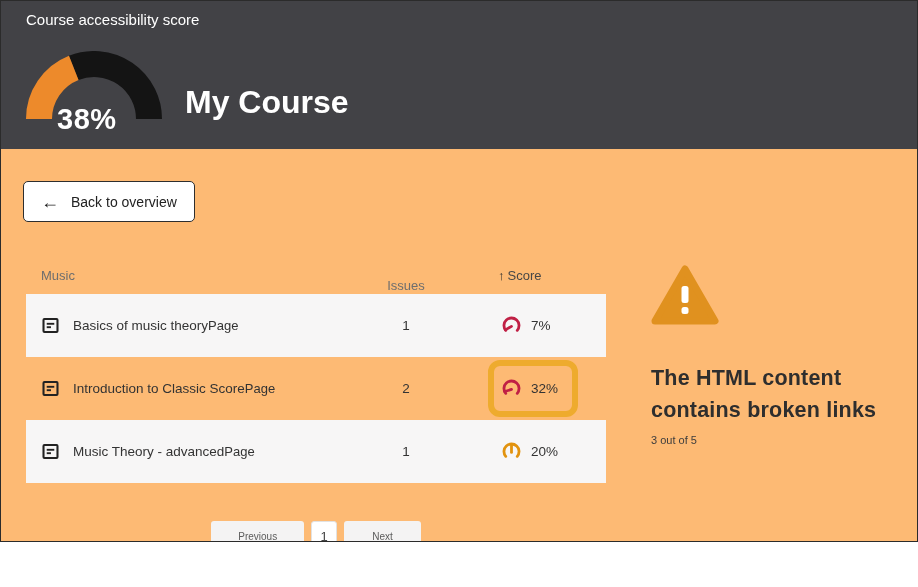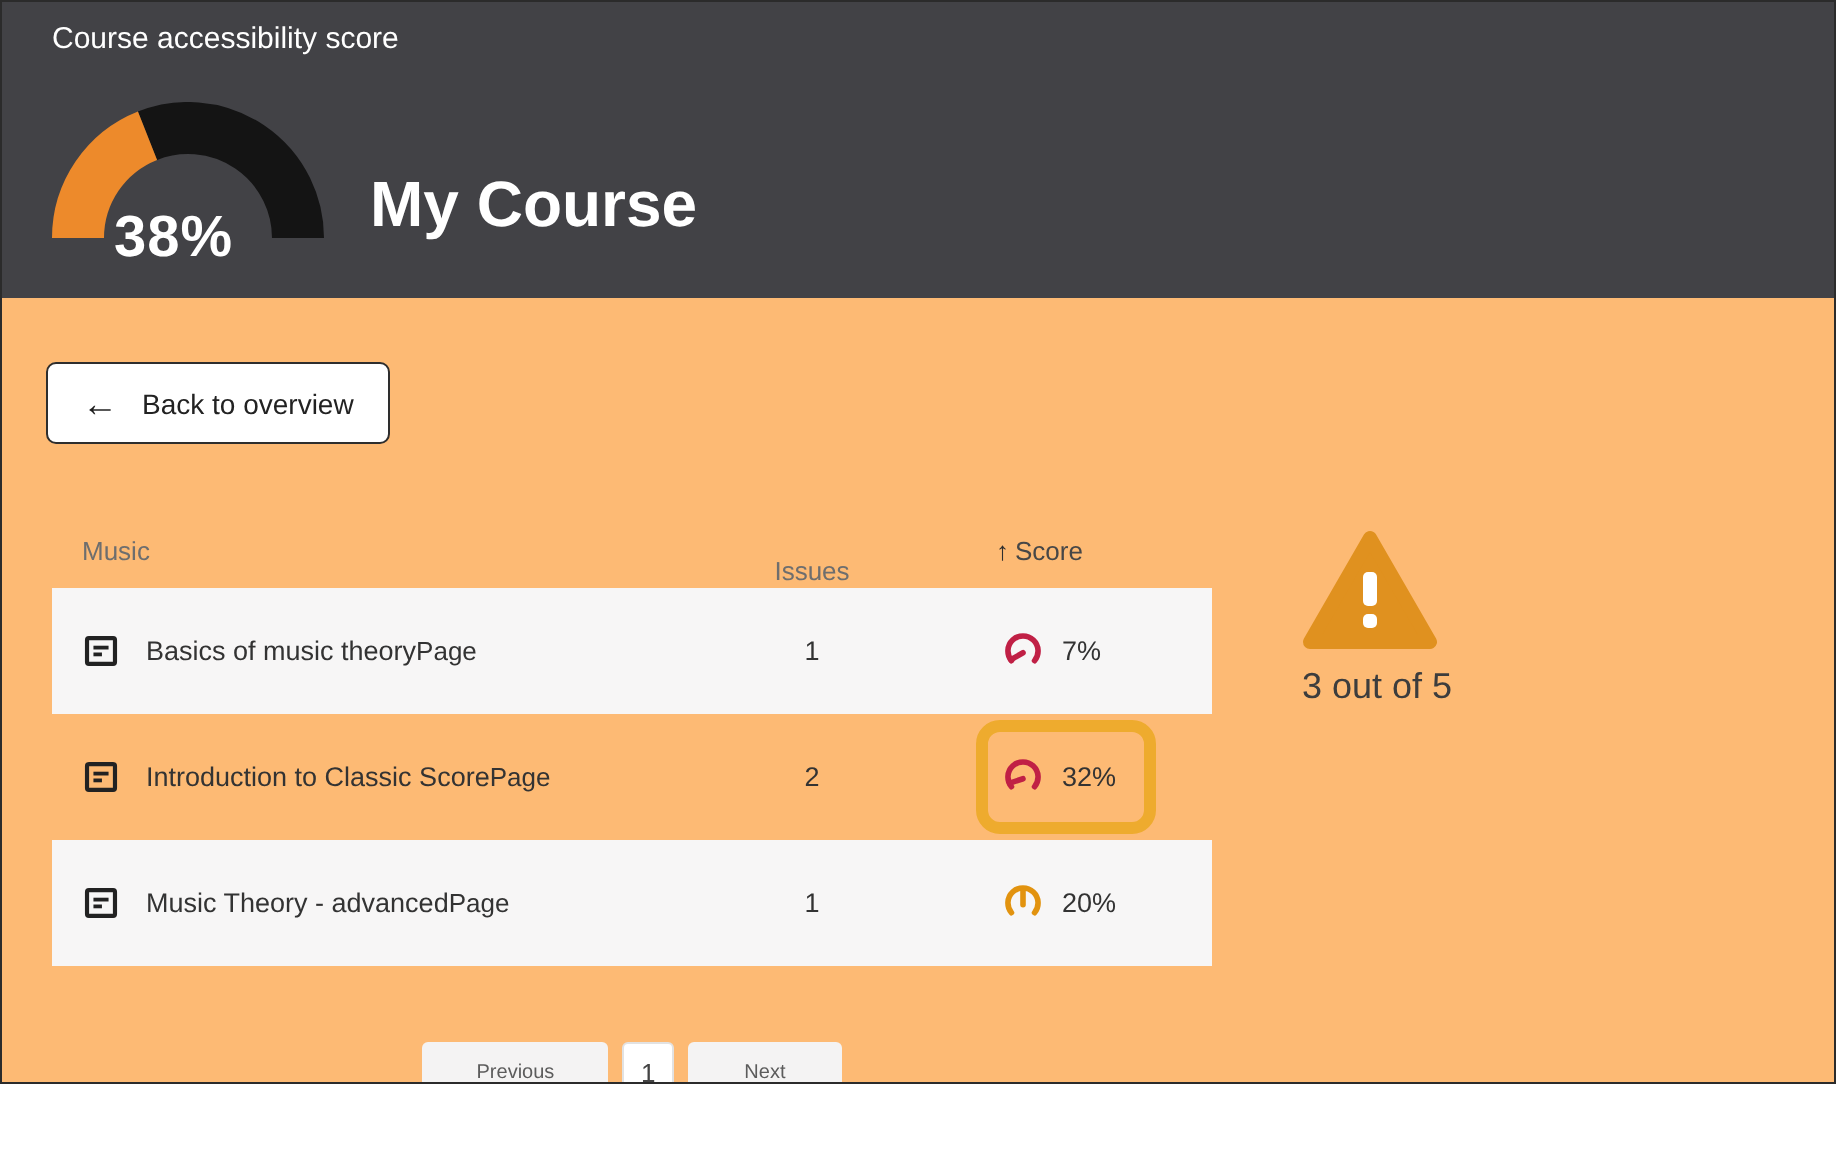--- a/index.html
+++ b/index.html
@@ -57,21 +57,21 @@
   .next { padding:0 28px; }
   .page-num {
     width:26px; height:30px; box-sizing:border-box; display:flex; align-items:center; justify-content:center;
     background:#fff; border:1px solid #e2e2e2; border-radius:3px; font-size:13px; color:#444; cursor:pointer;
   }
 
   
   .issue-panel { position:absolute; left:650px; top:264px; width:268px; }
   .warn-triangle { display:block; }
   .issue-heading { margin-top:37px; font-size:21.5px; font-weight:700; color:#2e2e2e; line-height:32px; letter-spacing:.2px; }
-  .issue-count { margin-top:8px; font-size:18px; color:#3d3d3d; }
+  .issue-count { margin-top:8px; font-size:11px; color:#3d3d3d; }
 </style>
 </head>
 <body>
 
 <div id="screen">
 
   <div class="header" style="background: rgb(66, 66, 70);">
     <div class="eyebrow">Course accessibility score</div>
     <svg class="big-gauge" width="136" height="68" viewBox="0 0 136 68">
       <path id="gauge-track-arc" fill="none" stroke-width="26" d="M 47.75 16.86 A 55 55 0 0 1 123.00 68.00" stroke="#141414"></path>
@@ -184,16 +184,17 @@
     <button class="page-num">1</button>
     <button class="page-btn next">Next</button>
   </div>
 
   <div class="issue-panel">
     <svg class="warn-triangle" width="68" height="60" viewBox="0 0 68 60">
       <path id="tri-shape" d="M34 4 L64 56 L4 56 Z" stroke-width="7" stroke-linejoin="round" fill="#e0911f" stroke="#e0911f"></path>
       <rect x="30.5" y="21" width="7" height="17" rx="2.5" fill="#fff"></rect>
       <rect x="30.5" y="42" width="7" height="7" rx="2.5" fill="#fff"></rect>
     </svg>
+    <div class="issue-heading">The HTML content contains broken links</div>
     <div class="issue-count">3 out of 5</div>
   </div>
 
 </div>
 
 </body></html>

